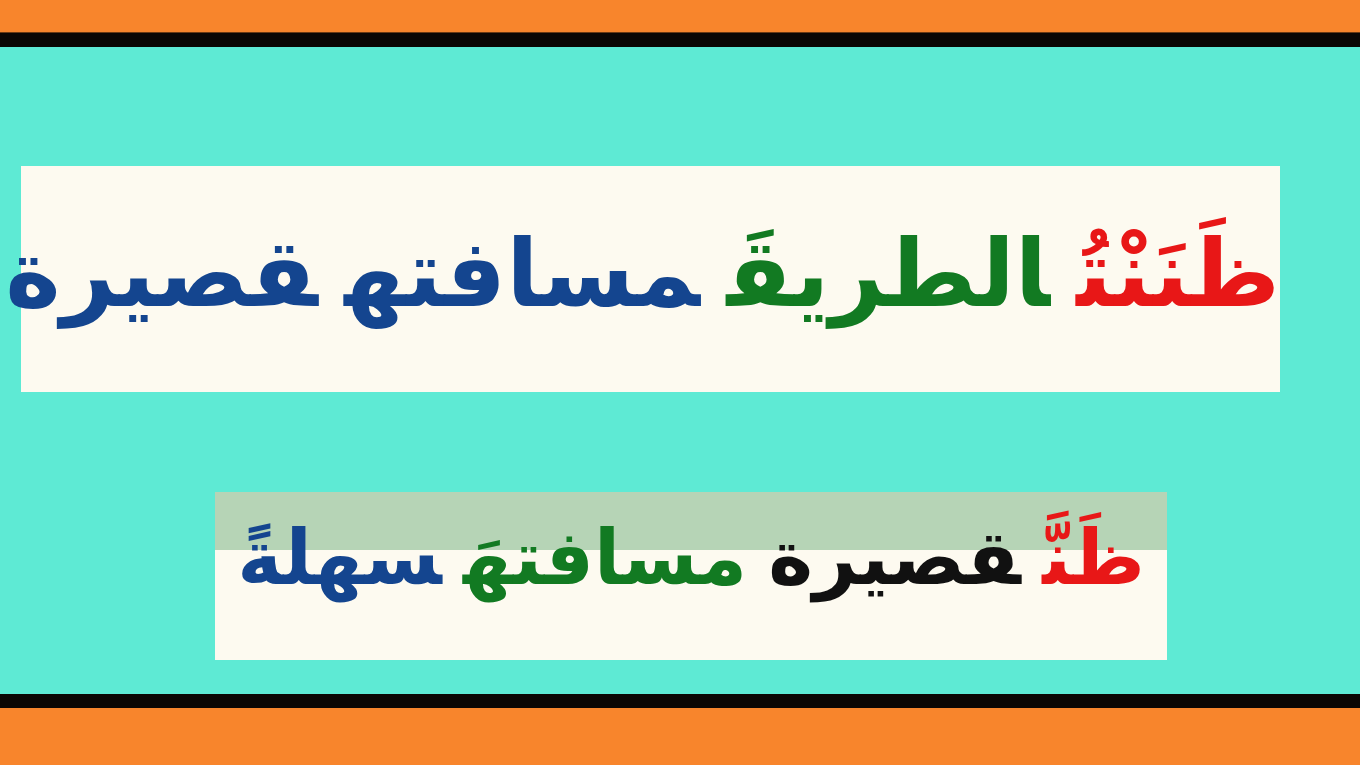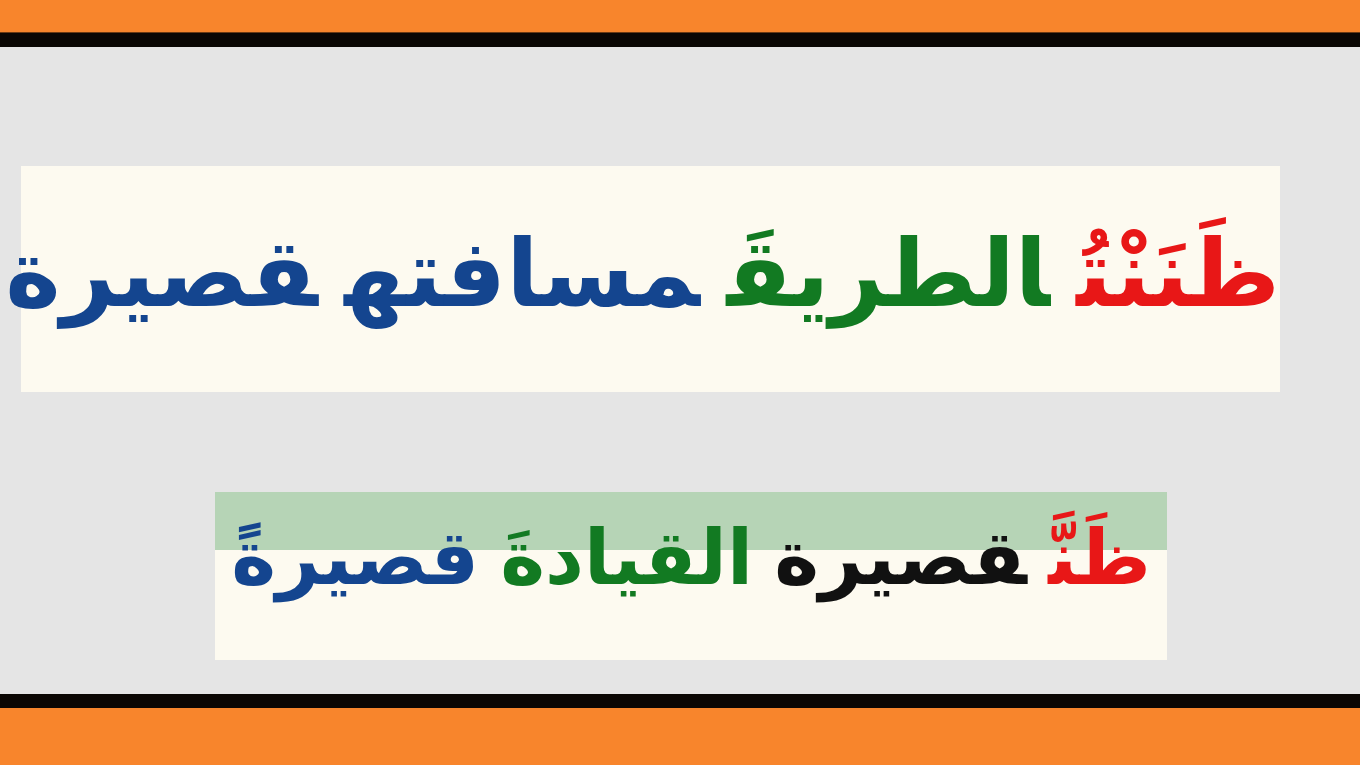--- a/index.html
+++ b/index.html
@@ -56,21 +56,21 @@
     background: #f8852c;
   }
 
   
   .content {
     position: absolute;
     left: 0;
     top: 47px;
     width: 1360px;
     height: 647px;
-    background: #e5e5e5;
+    background: #5eead4;
   }
 
   
   .paper-1 {
     position: absolute;
     left: 21px;
     top: 119px;        
     width: 1259px;
     height: 226px;
     background: #fdfaf0;
@@ -141,21 +141,21 @@
 
     <div class="paper-1"></div>
     <div class="paper-2"></div>
     <div class="highlight-2"></div>
 
     <div class="sentence sentence-1">
       <span class="w c-red">ظَنَنْتُ</span><span class="w c-green">الطريقَ</span><span class="w c-blue">مسافته</span><span class="w c-blue">قصيرة</span>
     </div>
 
     <div class="sentence sentence-2">
-      <span class="w c-red">ظَنَّ</span><span class="w c-black">قصيرة</span><span class="w c-green">القيادةَ</span><span class="w c-blue">قصيرةً</span>
+      <span class="w c-red">ظَنَّ</span><span class="w c-black">قصيرة</span><span class="w c-green">مسافتهَ</span><span class="w c-blue">سهلةً</span>
     </div>
 
   </div>
 
   <div class="band-black-bottom"></div>
   <div class="band-orange-bottom"></div>
 
 </div>
 
 </body></html>

